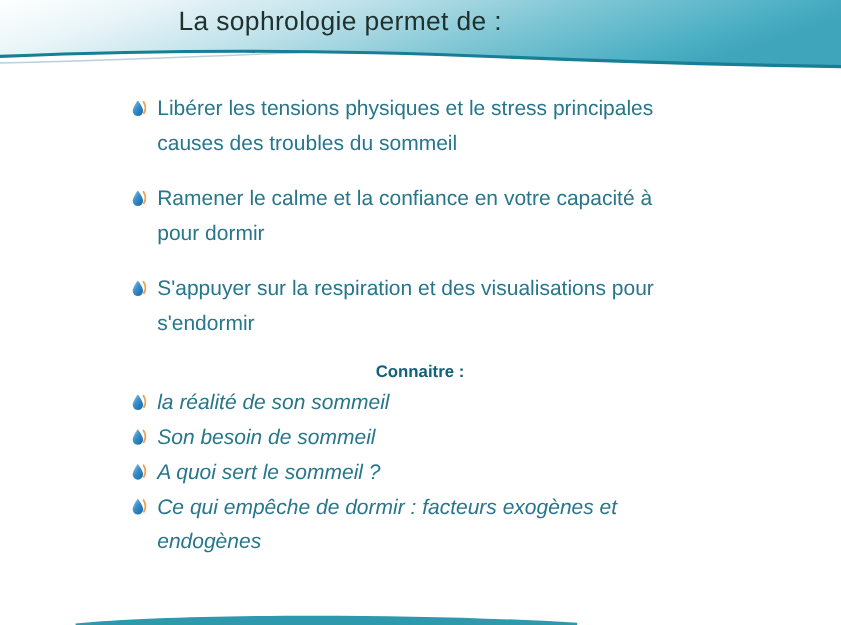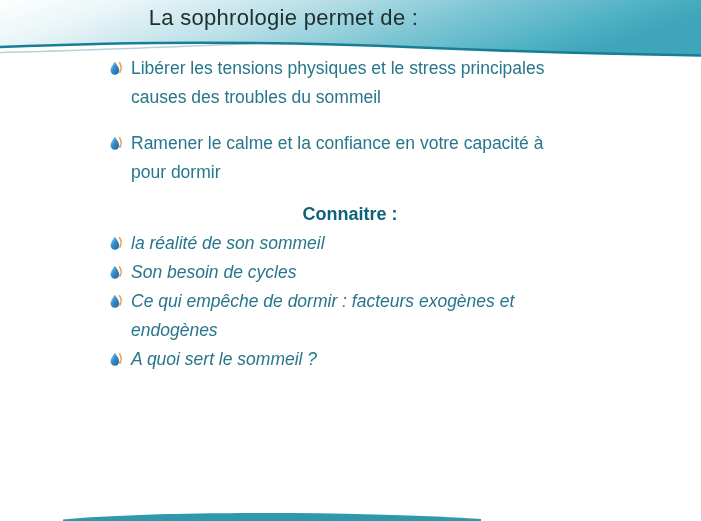--- a/index.html
+++ b/index.html
@@ -31,21 +31,21 @@
     text-align: center;
     font-size: 22px;
     font-weight: 400;
     letter-spacing: 0.3px;
     color: var(--title_text, #20302e);
   }
 
   
   .content {
     position: absolute;
-    top: 48px;
+    top: 70px;
     left: 108px;
     width: 488px;
   }
   ul.bullet-list {
     list-style: none;
     margin: 0;
     padding: 0;
   }
   ul.bullet-list li {
     display: flex;
@@ -63,21 +63,21 @@
     width: 17px; height: 19px;
     margin-top: 5px;
     margin-right: 6px;
   }
   .swoosh { stroke: var(--drop_orange, #efa054); }
 
   .subheading {
     margin: 10px 0 4px 0;
     width: 484px;
     text-align: center;
-    font-size: 18px;
+    font-size: 14px;
     font-weight: 700;
     color: var(--subheading_text, #10617a);
   }
 
   
   .footer-wave {
     position: absolute;
     left: 0; bottom: 0;
     display: block;
   }
@@ -130,52 +130,59 @@
         </svg>
         <span class="bullet-text">Libérer les tensions physiques et le stress principales causes des troubles du sommeil</span>
       </li>
       <li>
         <svg class="drop" viewBox="0 0 20 20">
           <path d="M8,2 C8,2 3,8.5 3,12.2 a5.1,5.1 0 0,0 10.2,0 C13.2,8.5 8,2 8,2 Z" fill="url(#dropg)"></path>
           <path class="swoosh" d="M13.6,3.2 C15.8,6.6 16.1,10.8 14,14.6" stroke-width="1.8" fill="none" stroke-linecap="round"></path>
         </svg>
         <span class="bullet-text">Ramener le calme et la confiance en votre capacité à pour dormir</span>
       </li>
+      <li>
+        <svg class="drop" viewBox="0 0 20 20">
+          <path d="M8,2 C8,2 3,8.5 3,12.2 a5.1,5.1 0 0,0 10.2,0 C13.2,8.5 8,2 8,2 Z" fill="url(#dropg)"></path>
+          <path class="swoosh" d="M13.6,3.2 C15.8,6.6 16.1,10.8 14,14.6" stroke-width="1.8" fill="none" stroke-linecap="round"></path>
+        </svg>
+        <span class="bullet-text">S'appuyer sur la respiration et des visualisations pour s'endormir</span>
+      </li>
     </ul>
 
     <h2 class="subheading">Connaitre :</h2>
 
     <ul class="bullet-list sub-list">
       <li>
         <svg class="drop" viewBox="0 0 20 20">
           <path d="M8,2 C8,2 3,8.5 3,12.2 a5.1,5.1 0 0,0 10.2,0 C13.2,8.5 8,2 8,2 Z" fill="url(#dropg)"></path>
           <path class="swoosh" d="M13.6,3.2 C15.8,6.6 16.1,10.8 14,14.6" stroke-width="1.8" fill="none" stroke-linecap="round"></path>
         </svg>
         <span class="bullet-text">la réalité de son sommeil</span>
       </li>
       <li>
         <svg class="drop" viewBox="0 0 20 20">
           <path d="M8,2 C8,2 3,8.5 3,12.2 a5.1,5.1 0 0,0 10.2,0 C13.2,8.5 8,2 8,2 Z" fill="url(#dropg)"></path>
           <path class="swoosh" d="M13.6,3.2 C15.8,6.6 16.1,10.8 14,14.6" stroke-width="1.8" fill="none" stroke-linecap="round"></path>
         </svg>
-        <span class="bullet-text">Son besoin de cycles</span>
+        <span class="bullet-text">Son besoin de sommeil</span>
+      </li>
+      <li>
+        <svg class="drop" viewBox="0 0 20 20">
+          <path d="M8,2 C8,2 3,8.5 3,12.2 a5.1,5.1 0 0,0 10.2,0 C13.2,8.5 8,2 8,2 Z" fill="url(#dropg)"></path>
+          <path class="swoosh" d="M13.6,3.2 C15.8,6.6 16.1,10.8 14,14.6" stroke-width="1.8" fill="none" stroke-linecap="round"></path>
+        </svg>
+        <span class="bullet-text">A quoi sert le sommeil ?</span>
       </li>
       <li>
         <svg class="drop" viewBox="0 0 20 20">
           <path d="M8,2 C8,2 3,8.5 3,12.2 a5.1,5.1 0 0,0 10.2,0 C13.2,8.5 8,2 8,2 Z" fill="url(#dropg)"></path>
           <path class="swoosh" d="M13.6,3.2 C15.8,6.6 16.1,10.8 14,14.6" stroke-width="1.8" fill="none" stroke-linecap="round"></path>
         </svg>
         <span class="bullet-text">Ce qui empêche de dormir : facteurs exogènes et endogènes</span>
-      </li>
-      <li>
-        <svg class="drop" viewBox="0 0 20 20">
-          <path d="M8,2 C8,2 3,8.5 3,12.2 a5.1,5.1 0 0,0 10.2,0 C13.2,8.5 8,2 8,2 Z" fill="url(#dropg)"></path>
-          <path class="swoosh" d="M13.6,3.2 C15.8,6.6 16.1,10.8 14,14.6" stroke-width="1.8" fill="none" stroke-linecap="round"></path>
-        </svg>
-        <span class="bullet-text">A quoi sert le sommeil ?</span>
       </li>
     </ul>
 
   </div>
 
   <svg class="footer-wave" width="701" height="14" viewBox="0 0 701 14">
     <path d="M63,14 L63,12.5 C150,4.5 340,3.5 481,12 L481,14 Z"></path>
   </svg>
 
 </div>

